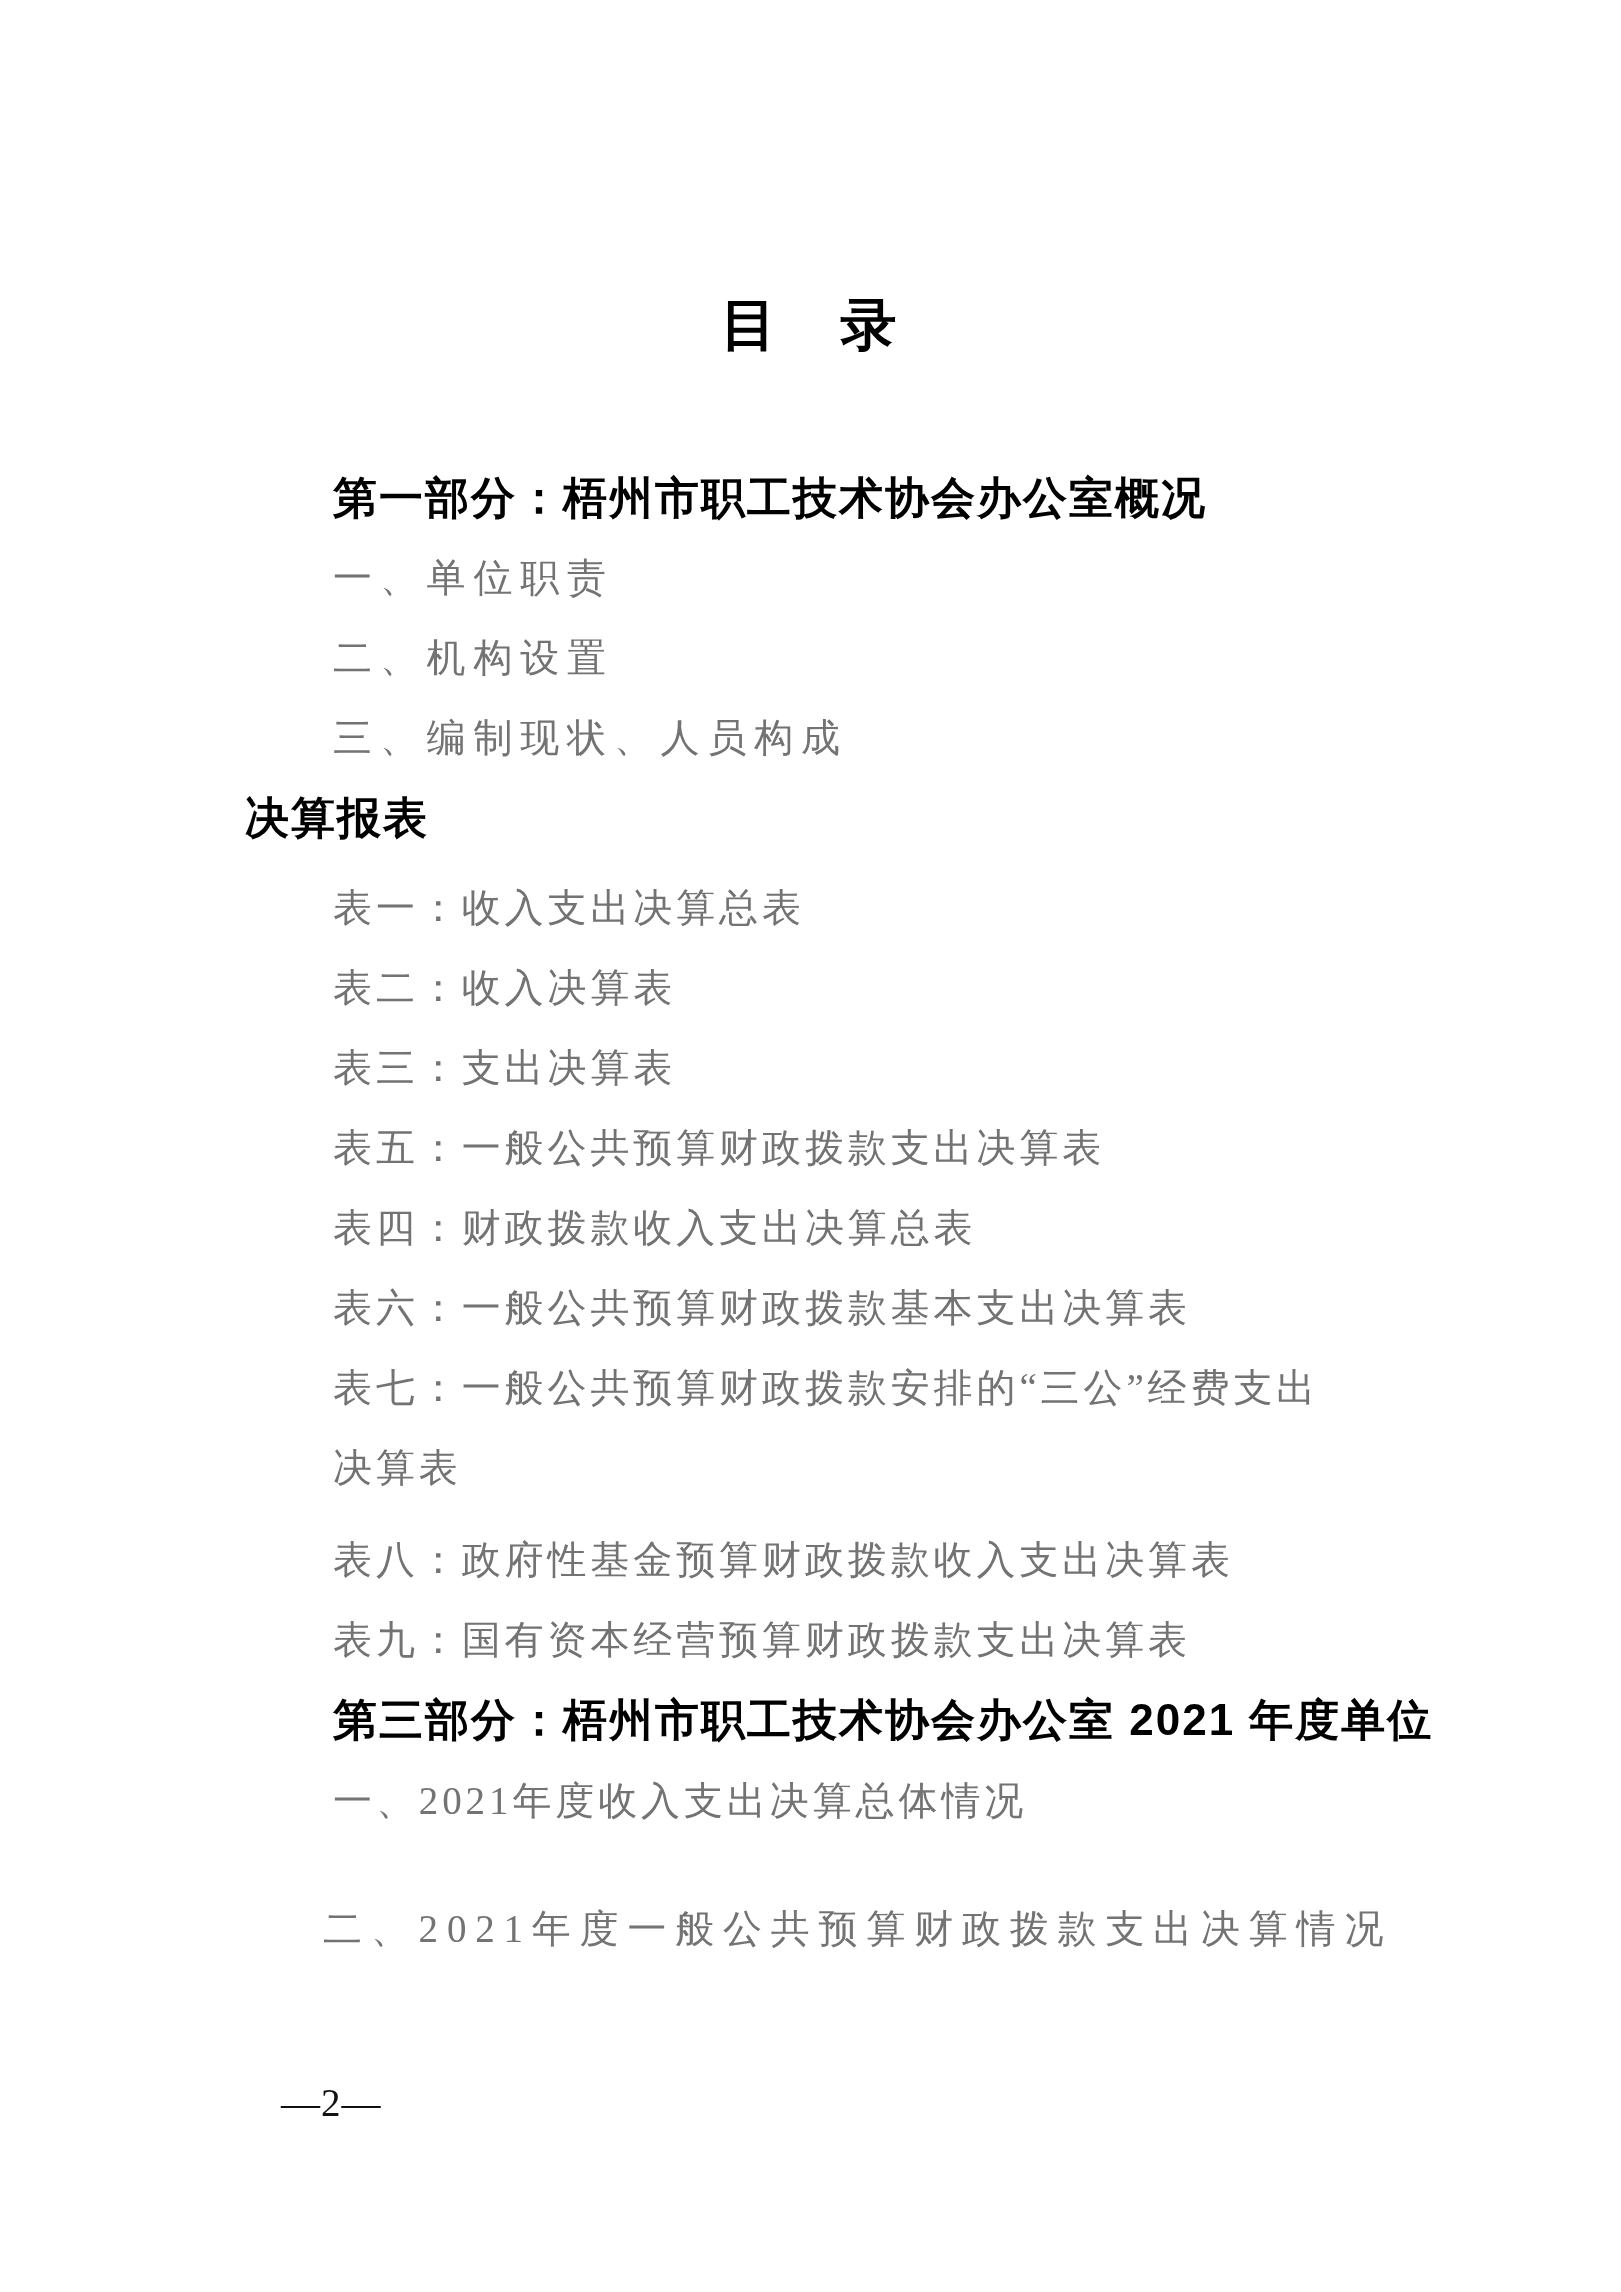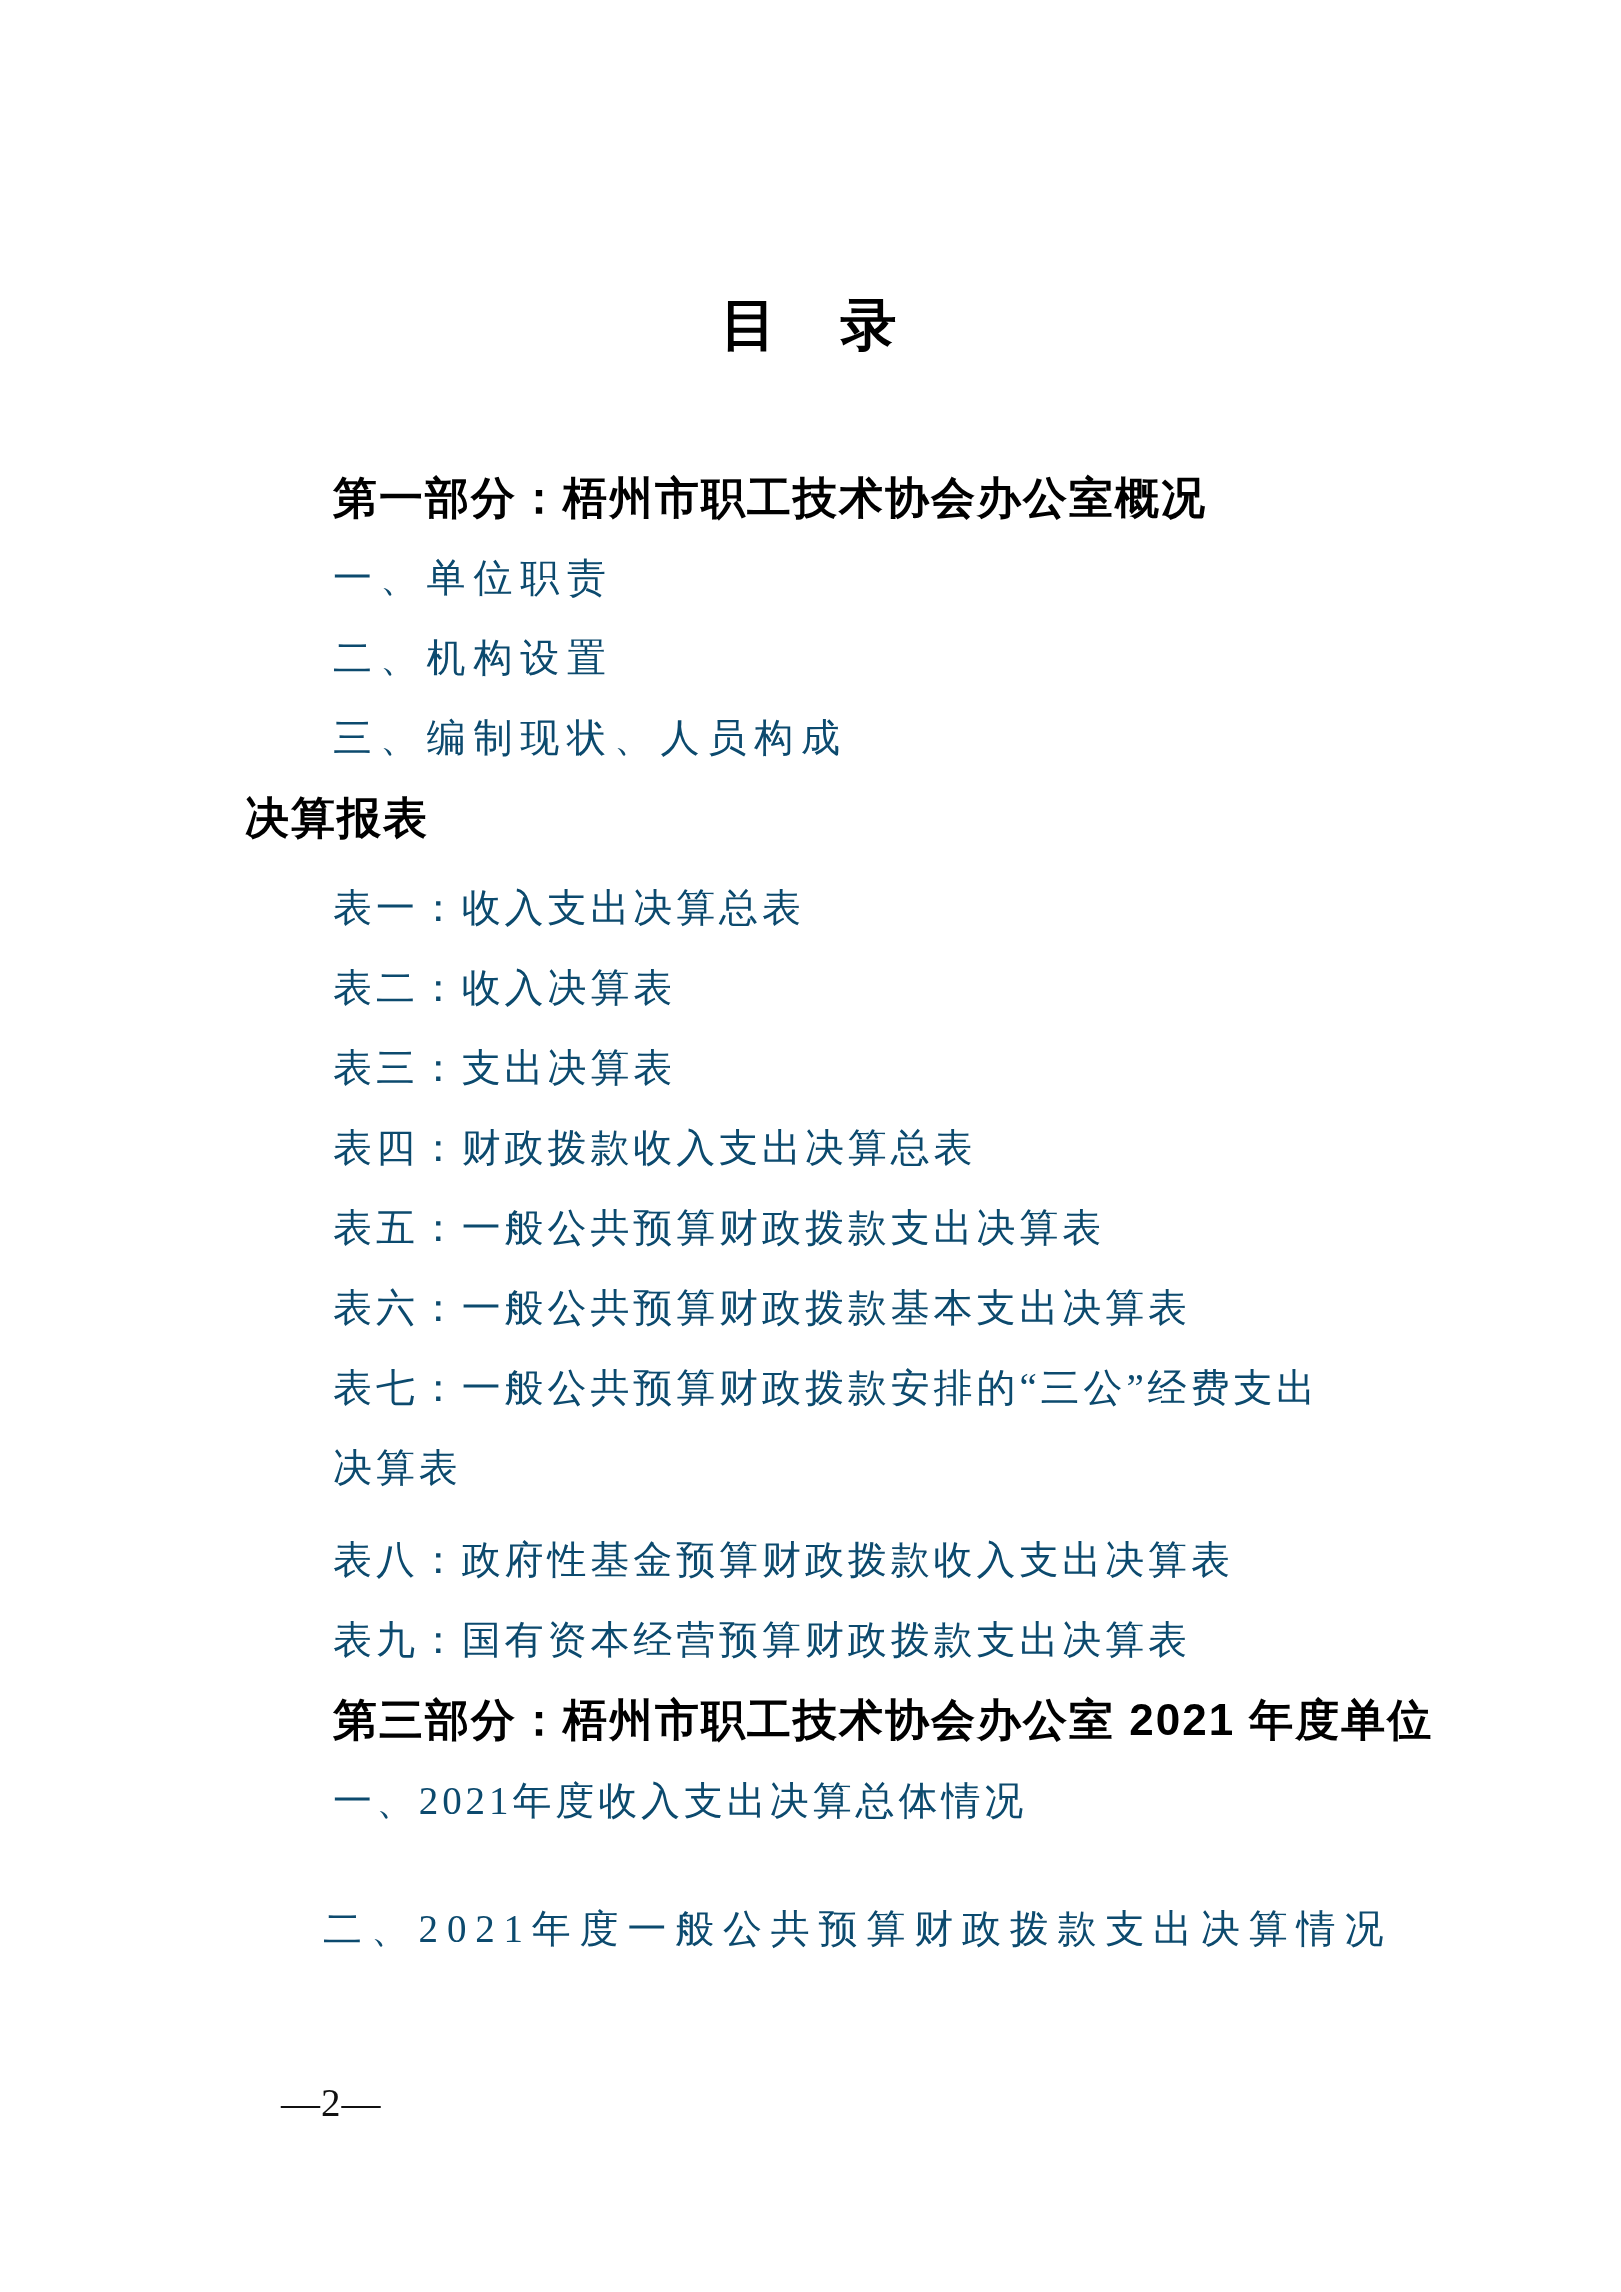--- a/index.html
+++ b/index.html
@@ -50,21 +50,21 @@
     font-family: "Liberation Sans", sans-serif;
     font-weight: 700;
     font-size: 44px;
     color: #000000;
     letter-spacing: 2px;
   }
   .body {
     font-family: "Liberation Serif", serif;
     font-weight: 400;
     font-size: 39px;
-    color: #0c4a6e;
+    color: #737373;
     letter-spacing: 3.9px;
   }
   .spread      { letter-spacing: 7.8px; }
   .spread-wide { letter-spacing: 8.8px; }
   .gap-md { margin-top: 9.8px; }
   .gap-lg { margin-top: 11.8px; }
   .gap-sm { margin-top: 1px; }
   .page-number {
     position: absolute;
     left: 281px;
@@ -85,22 +85,22 @@
 
   <div class="toc">
     <div class="line heading indent">第一部分：梧州市职工技术协会办公室概况</div>
     <div class="line body indent spread">一、单位职责</div>
     <div class="line body indent spread">二、机构设置</div>
     <div class="line body indent spread">三、编制现状、人员构成</div>
     <div class="line heading margin0">决算报表</div>
     <div class="line body indent gap-md">表一：收入支出决算总表</div>
     <div class="line body indent">表二：收入决算表</div>
     <div class="line body indent">表三：支出决算表</div>
+    <div class="line body indent">表五：一般公共预算财政拨款支出决算表</div>
     <div class="line body indent">表四：财政拨款收入支出决算总表</div>
-    <div class="line body indent">表五：一般公共预算财政拨款支出决算表</div>
     <div class="line body indent">表六：一般公共预算财政拨款基本支出决算表</div>
     <div class="line body indent">表七：一般公共预算财政拨款安排的“三公”经费支出</div>
     <div class="line body indent">决算表</div>
     <div class="line body indent gap-lg">表八：政府性基金预算财政拨款收入支出决算表</div>
     <div class="line body indent">表九：国有资本经营预算财政拨款支出决算表</div>
     <div class="line heading indent">第三部分：梧州市职工技术协会办公室 2021 年度单位</div>
     <div class="line body indent gap-sm">一、2021年度收入支出决算总体情况</div>
     <div class="line body indent2 spread-wide">二、2021年度一般公共预算财政拨款支出决算情况</div>
   </div>
 

